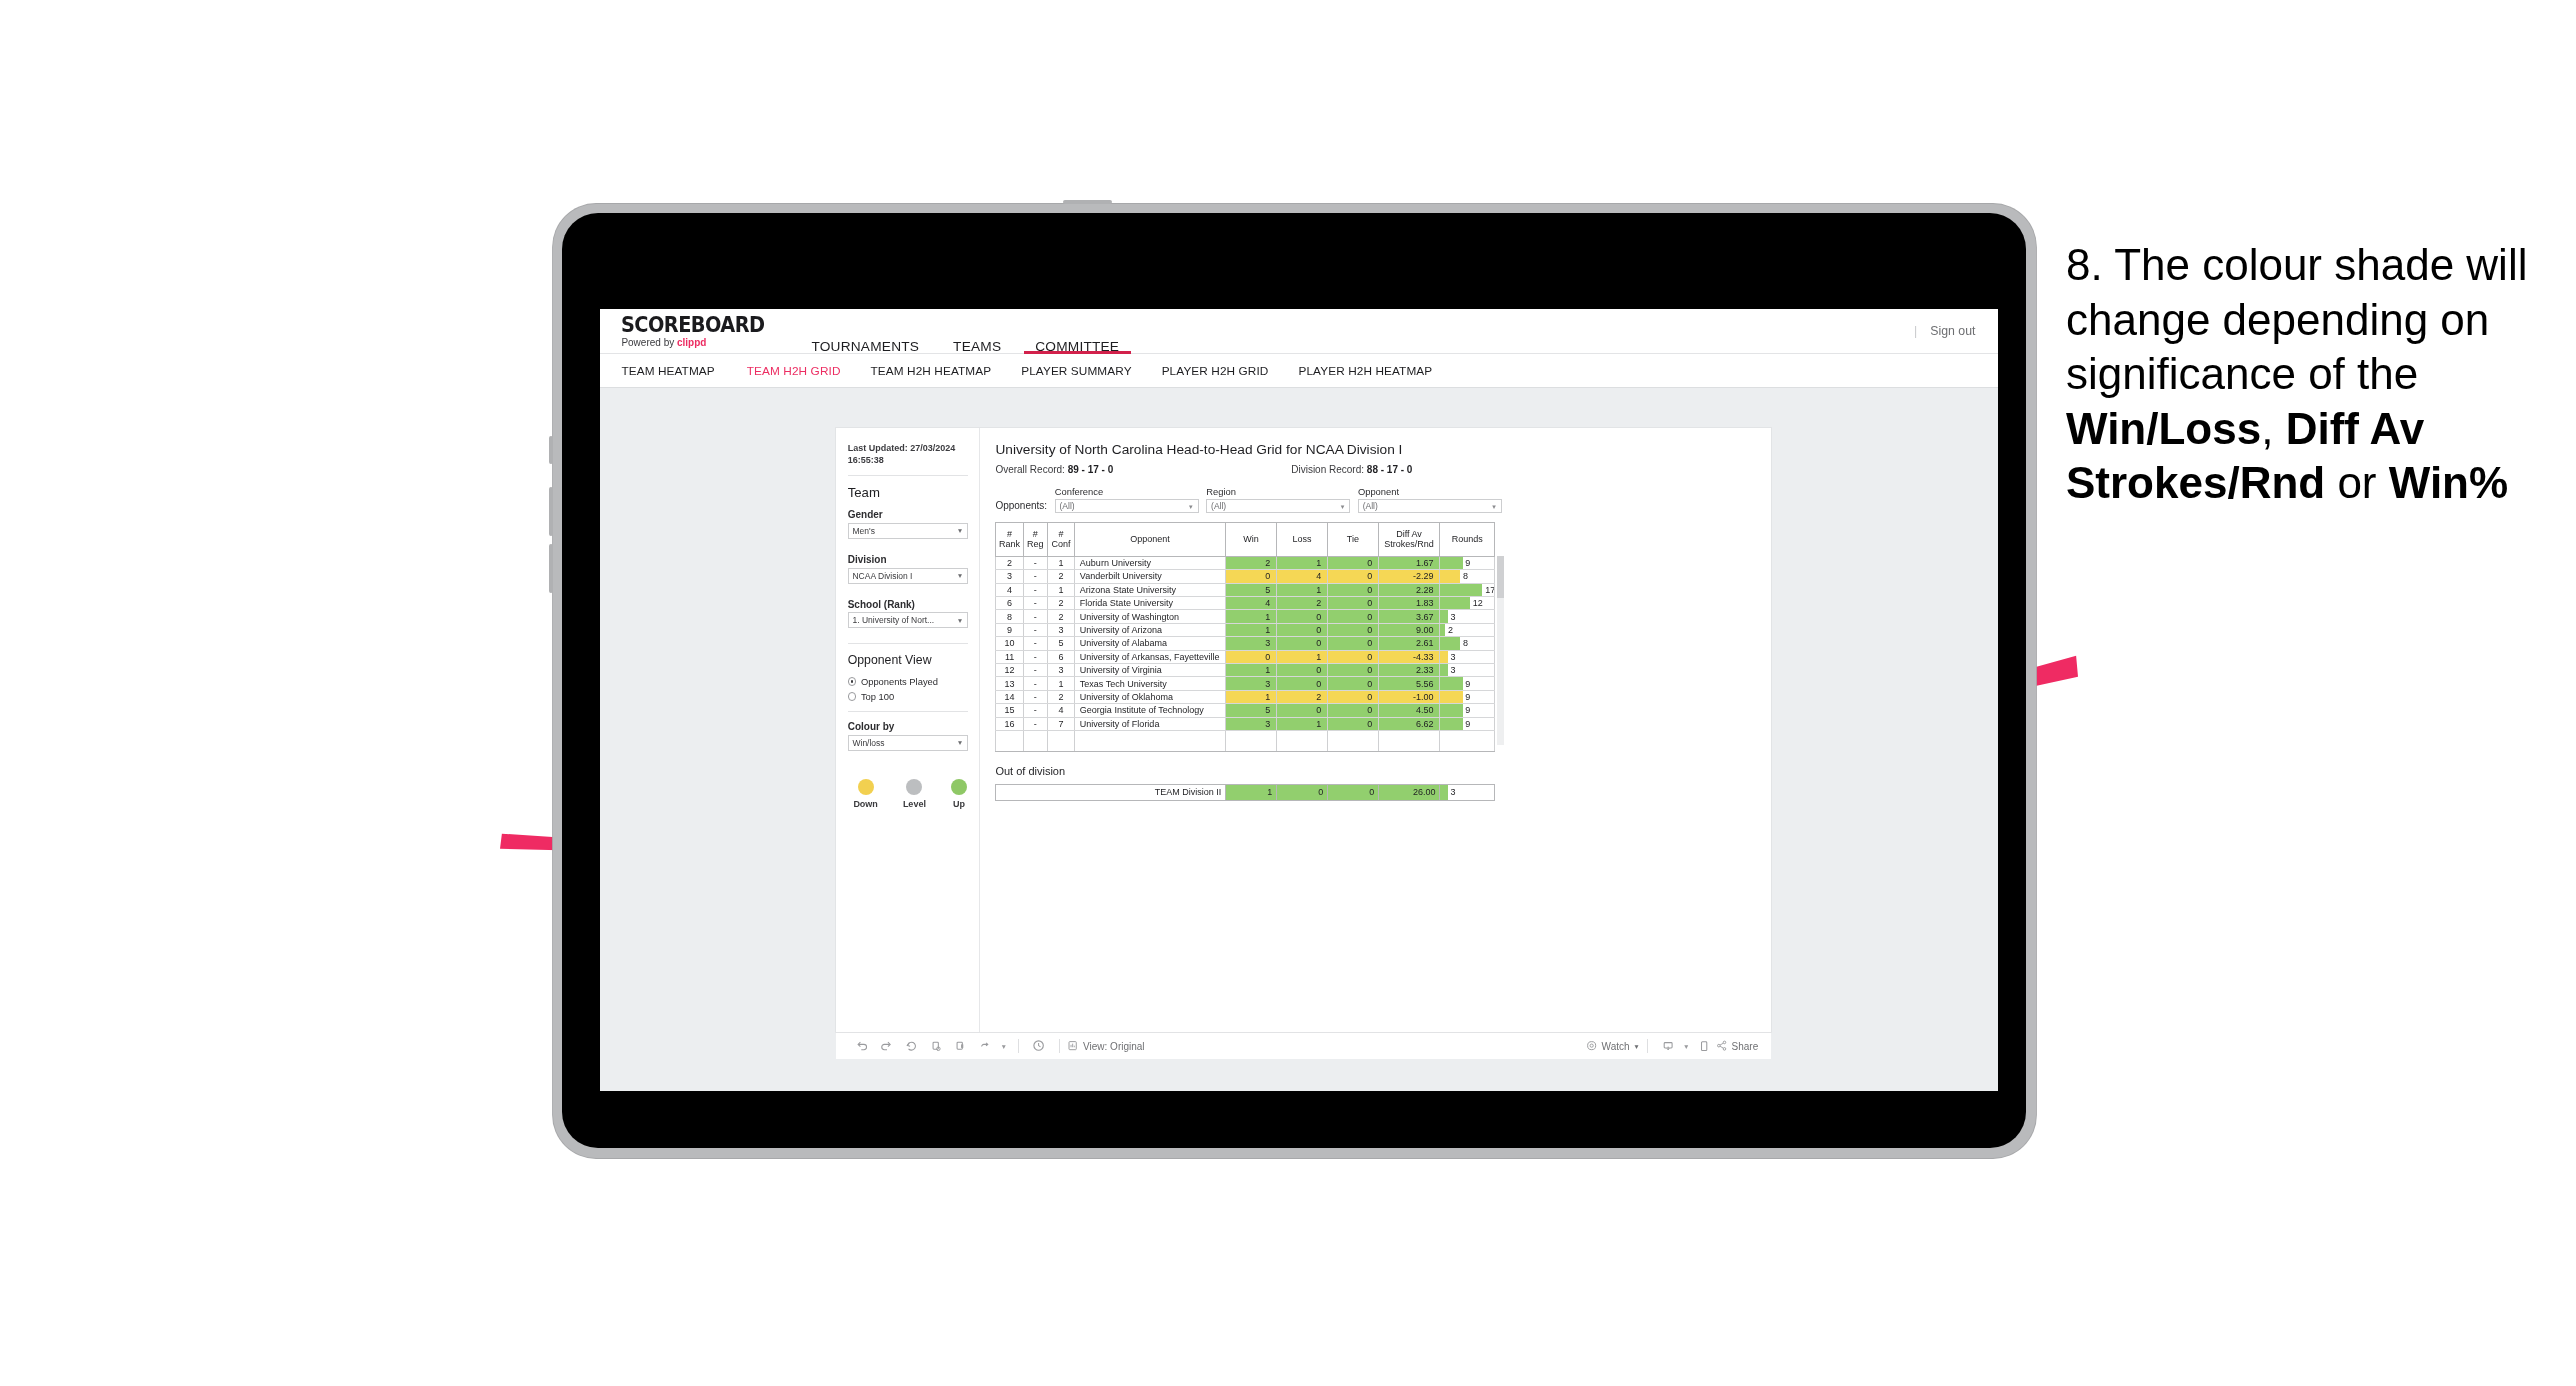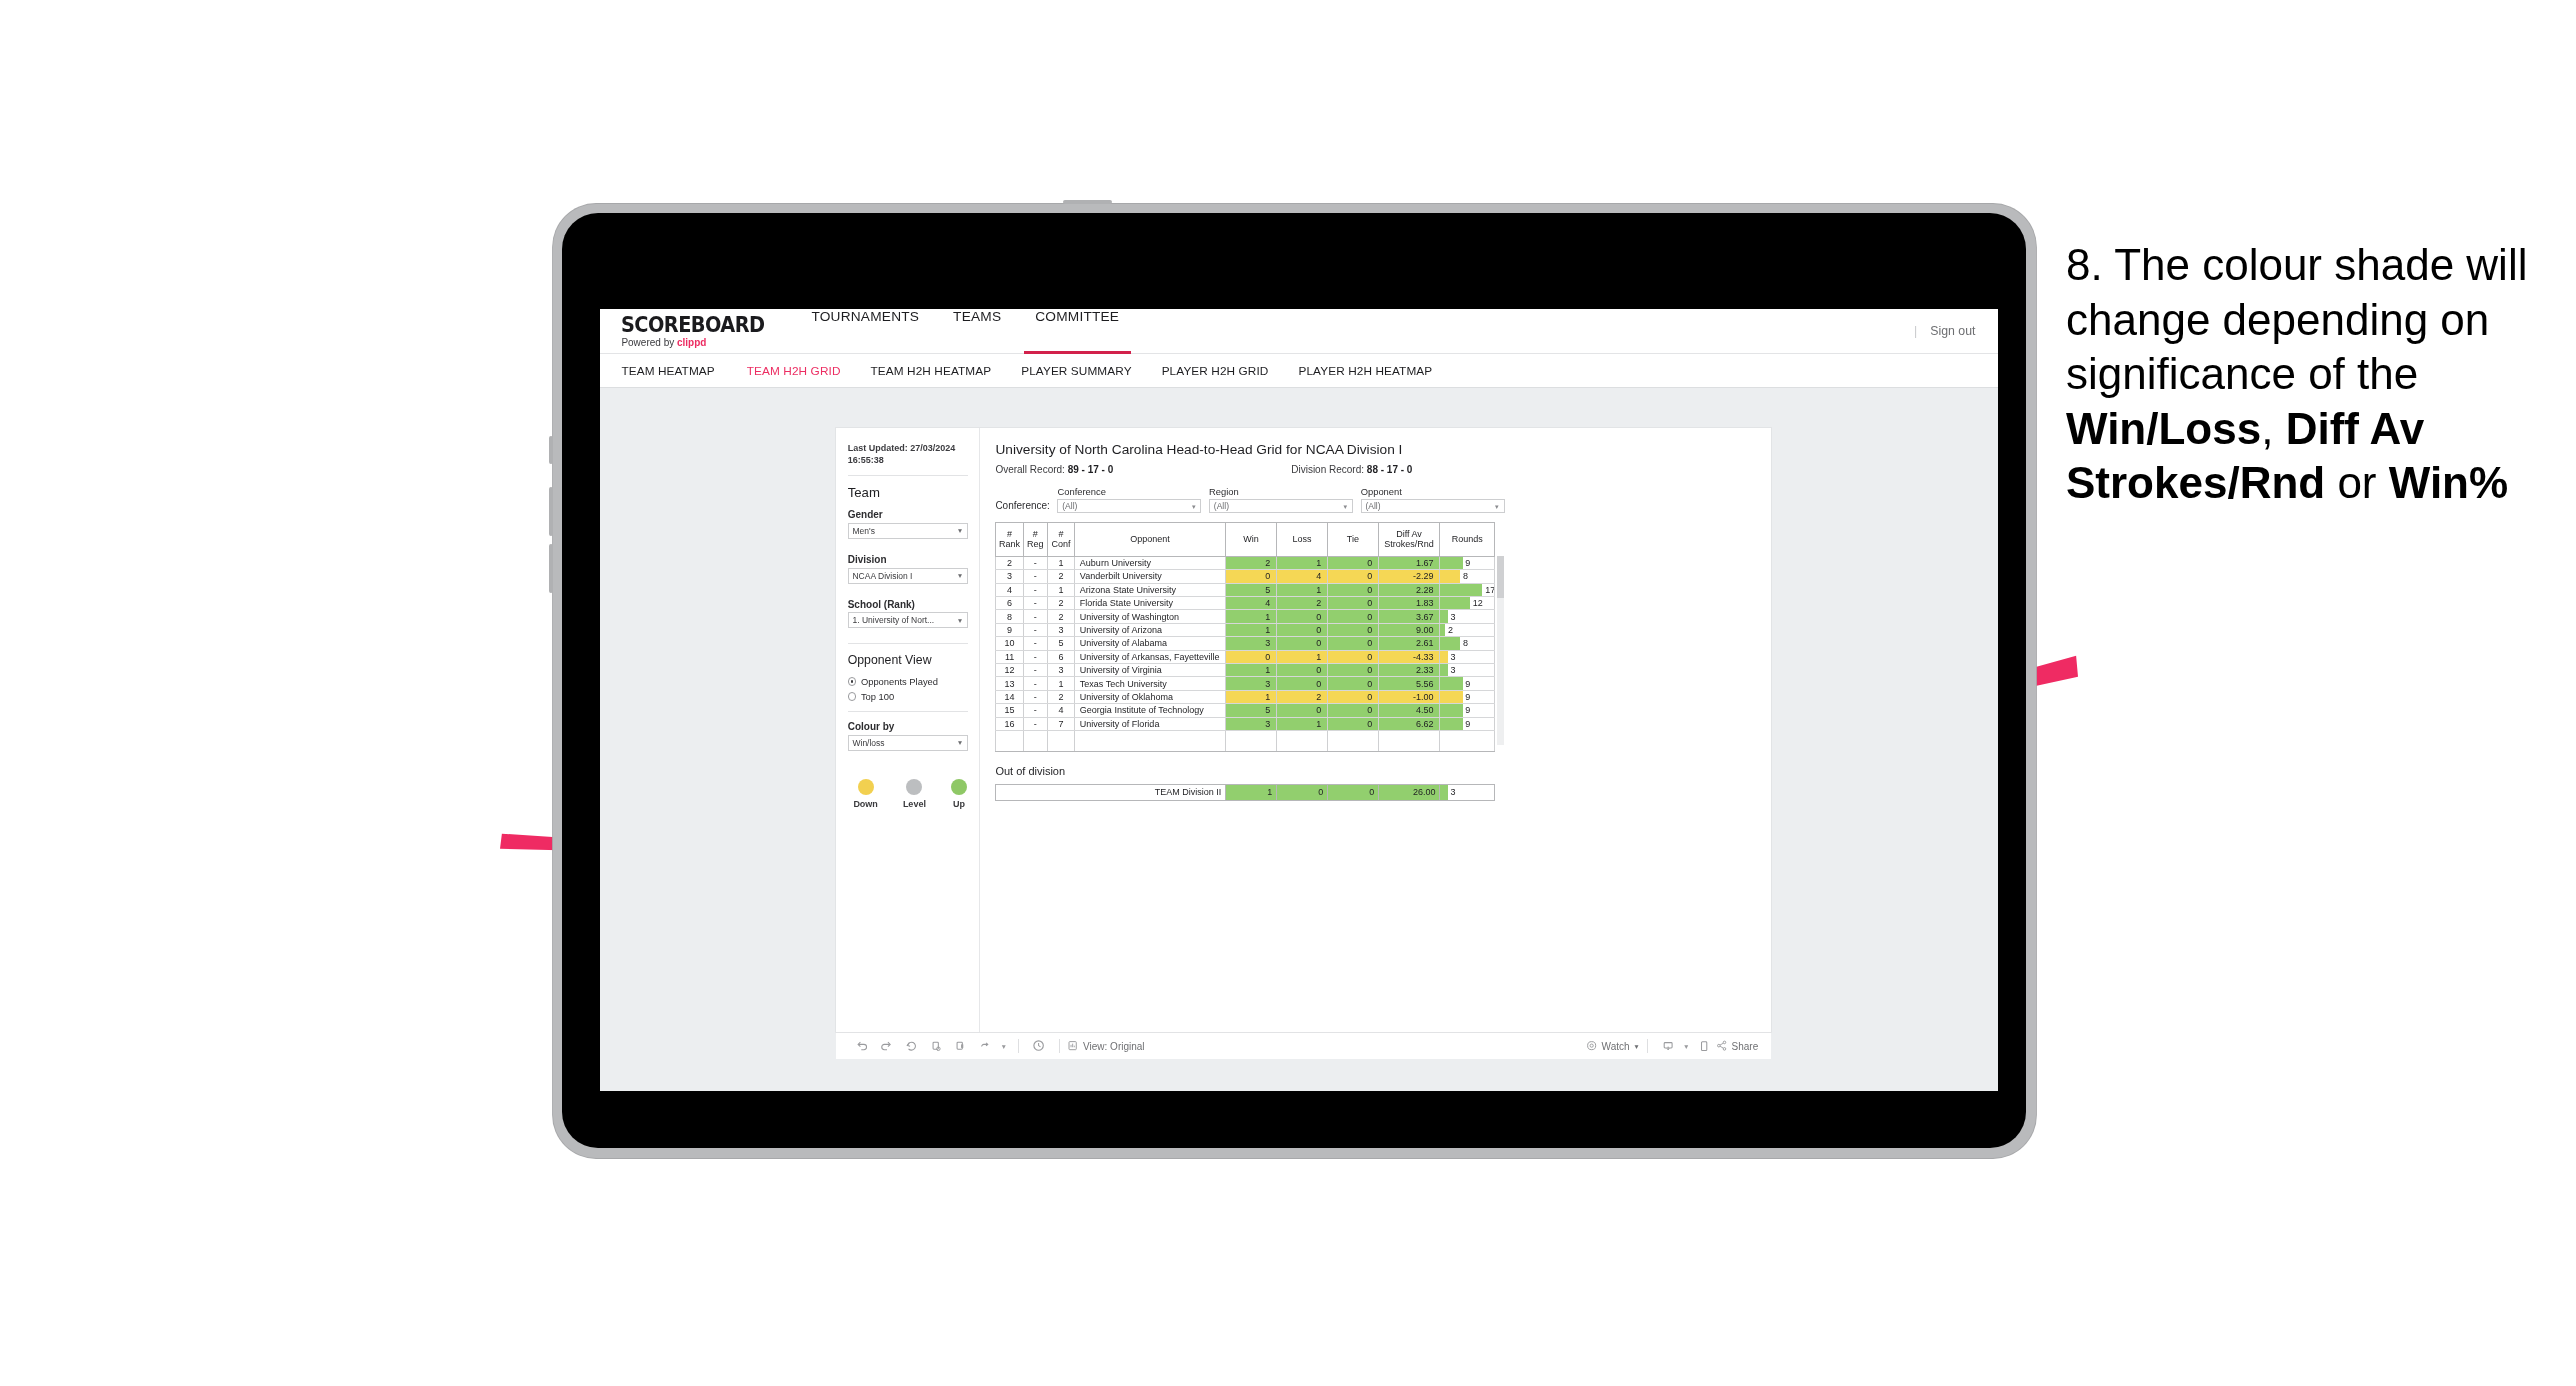--- a/index.html
+++ b/index.html
@@ -60,21 +60,21 @@
   #logo-word {
     font-family: "DejaVu Sans", sans-serif;
     font-weight: 700; font-size: 21px; letter-spacing: -0.6px;
     color: #1b1b1e; line-height: 1; transform: scaleX(0.92); transform-origin: left center;
   }
   #logo-sub {
     font-size: 10px; color: #3a3a3e; margin-top: 1.9px; line-height: 1;
   }
   #logo-sub .brand { color: #ec2d62; font-weight: 700; }
   .navitem {
-    height: 45px; display: flex; align-items: flex-start;
+    height: 45px; display: flex; align-items: flex-end;
     padding: 0 17px; font-size: 13.7px; color: #1d1d20;
     letter-spacing: 0.2px; white-space: nowrap; position: relative;
   }
   .navitem.active::after {
     content: ""; position: absolute; left: 5.7px; right: 5.7px; bottom: 0;
     height: 2.8px; background: #d2214b;
   }
   #signout-wrap {
     margin-left: auto; display: flex; align-items: center;
     padding-right: 23px; gap: 13.2px; color: #6d6e71; font-size: 12.3px;
@@ -338,21 +338,21 @@
             </div>
 
             <div id="main">
               <div id="viz-title">University of North Carolina Head-to-Head Grid for NCAA Division I</div>
               <div id="records">
                 <span><span>Overall Record:</span> <b>89 - 17 - 0</b></span>
                 <span id="rec-div"><span>Division Record:</span> <b>88 - 17 - 0</b></span>
               </div>
 
               <div id="filters">
-                <div class="lead">Conference:</div>
+                <div class="lead">Opponents:</div>
                 <div class="filt" id="filt-conf">
                   <div class="cap">Conference</div>
                   <div class="box">
                     <span>(All)</span>
                     <span class="caret">▼</span>
                   </div>
                 </div>
                 <div class="filt" id="filt-reg">
                   <div class="cap">Region</div>
                   <div class="box">

